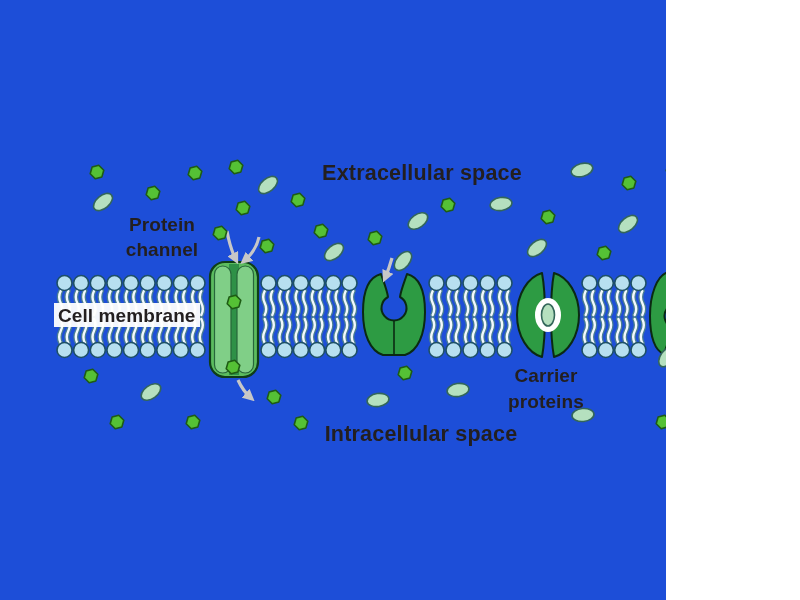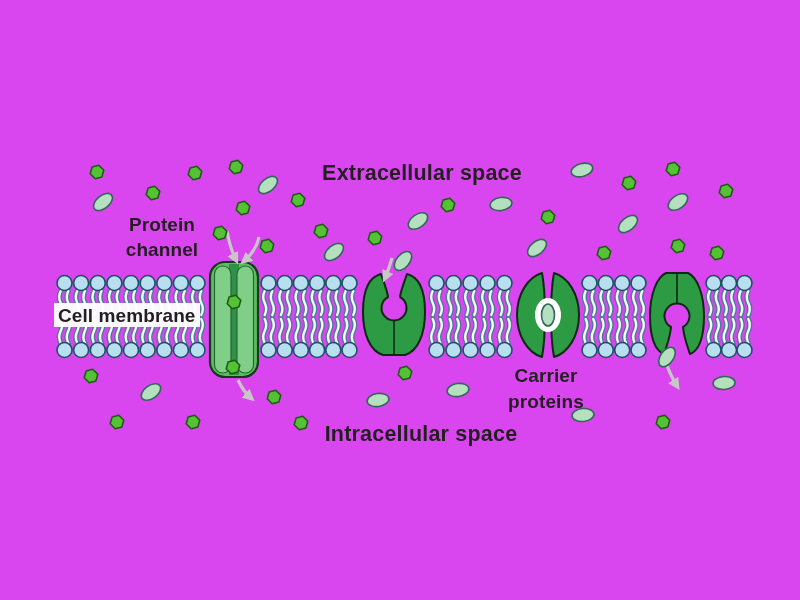--- a/index.html
+++ b/index.html
@@ -1,16 +1,16 @@
 <!DOCTYPE html>
 <html><head>
 <meta charset="utf-8">
 <style>
   html,body{margin:0;padding:0;background:#ffffff;}
-  .stage{position:relative;width:800px;height:600px;background:#d946ef;overflow:hidden;
+  .stage{position:relative;width:666px;height:600px;background:#1d4ed8;overflow:hidden;
          font-family:"Liberation Sans", sans-serif;}
   svg{display:block;}
   text{fill:#231f20;font-family:"Liberation Sans", sans-serif;}
   .lbl-lg{font-size:21.5px;font-weight:600;letter-spacing:0.2px;}
   .lbl-md{font-size:19px;font-weight:600;letter-spacing:0.1px;}
 </style>
 </head>
 <body>
 
 <div class="stage">

